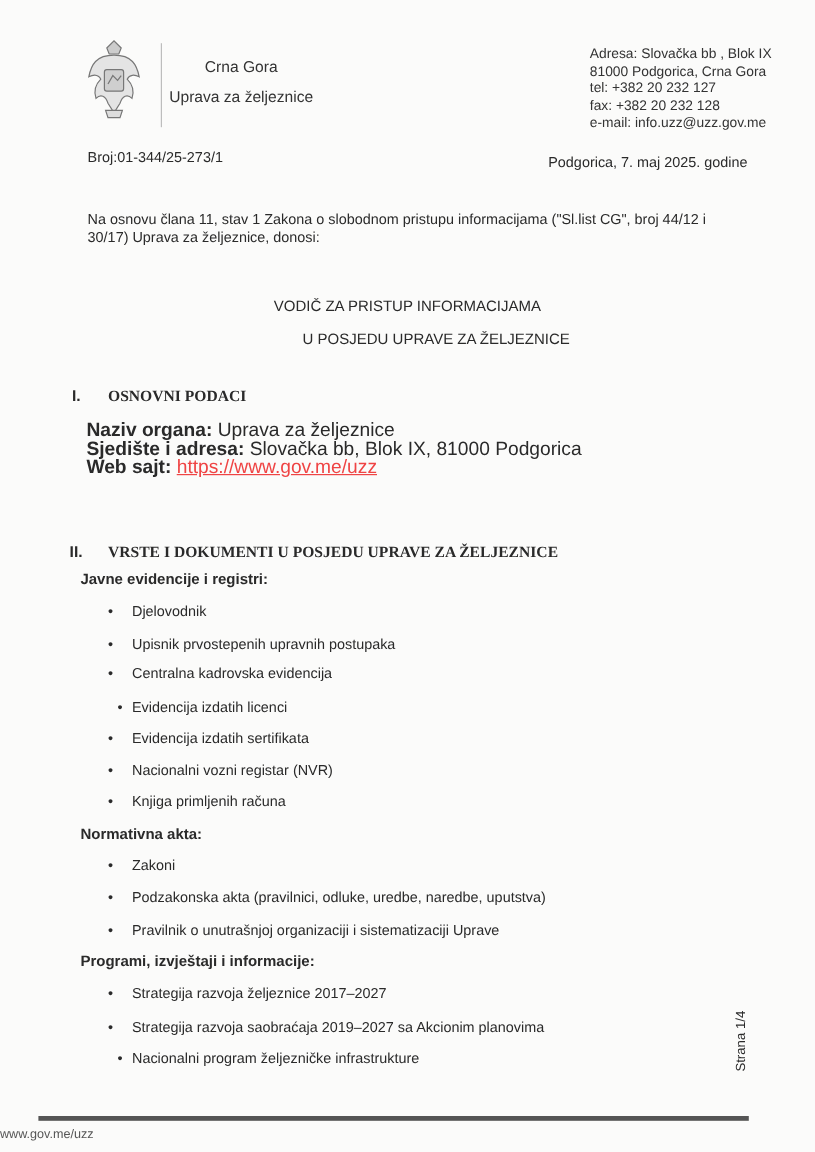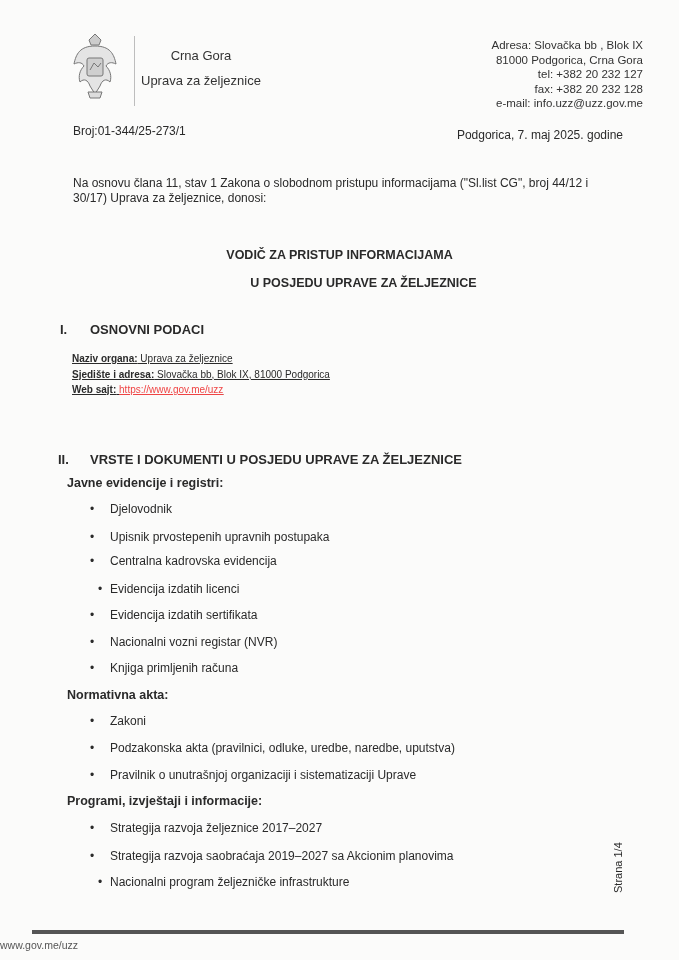--- a/index.html
+++ b/index.html
@@ -4,28 +4,28 @@
 <style>
   html, body { margin: 0; padding: 0; }
   body {
     width: 679px; height: 960px; background: #fbfbfa; position: relative; overflow: hidden;
     font-family: "Liberation Sans", sans-serif; color: #2a2a2a;
   }
   .abs { position: absolute; }
   .crest { left: 70px; top: 32px; width: 50px; height: 70px; }
   .vline { left: 134px; top: 36px; width: 1px; height: 70px; background: #bdbdbd; }
   .org { left: 141px; top: 43px; font-size: 13px; line-height: 25px; color: #333; text-align: center; }
-  .addr { right: 36px; top: 38px; text-align: right; font-size: 11.5px; line-height: 14.5px; color: #333; }
+  .addr { right: 36px; top: 38px; font-size: 11.5px; line-height: 14.5px; color: #333; }
   .broj { left: 73px; top: 124px; font-size: 12px; }
   .date { right: 56px; top: 128px; font-size: 12px; }
   .intro { left: 73px; top: 176px; width: 530px; font-size: 12px; line-height: 14.5px; }
-  .title { left: 0; width: 679px; text-align: center; font-weight: bold; font-size: 12.5px; }
+  .title { left: 0; width: 679px; text-align: center; font-weight: normal; font-size: 12.5px; }
   .sec-num { font-weight: bold; font-size: 13px; }
-  .sec-title { font-weight: bold; font-size: 13px; }
-  .info { left: 72px; top: 351px; font-size: 10px; line-height: 15.5px; text-decoration: underline; }
+  .sec-title { font-weight: bold; font-size: 13px; font-family: Liberation Serif, serif; }
+  .info { left: 72px; top: 351px; font-size: 16px; line-height: 15.5px; }
   .info b { font-weight: bold; }
   .link { color: #ef4444; text-decoration: underline; }
   .subhead { font-weight: bold; font-size: 12.5px; left: 67px; }
   .bullet { left: 90px; font-size: 12px; }
   .bullet .dot { display: inline-block; width: 20px; }
   .strana { left: 612px; top: 840px; font-size: 11px; transform: rotate(-90deg); transform-origin: left top; white-space: nowrap; }
   .foot-line { left: 32px; top: 930px; width: 592px; height: 4px; background: #555; }
   .foot-url { left: 0; width: 674px; top: 939px; font-size: 10.5px; color: #555; }
 </style>
 </head>

